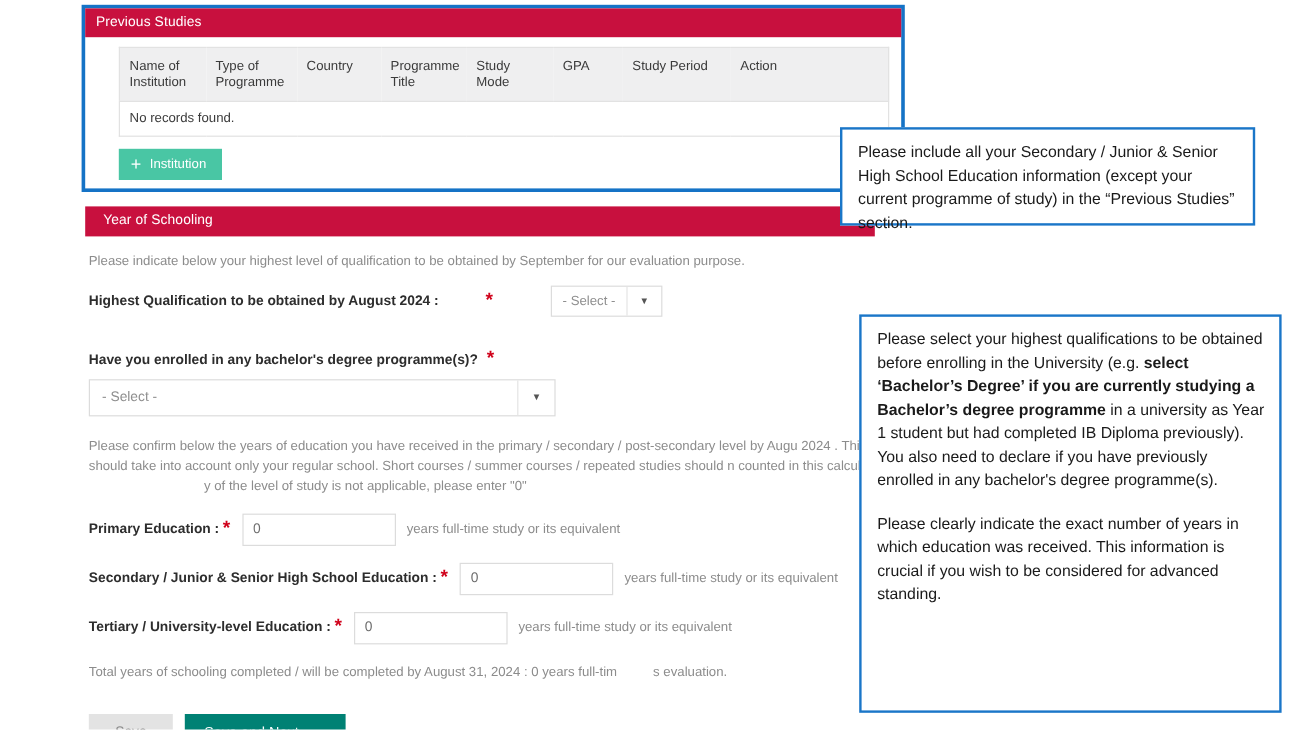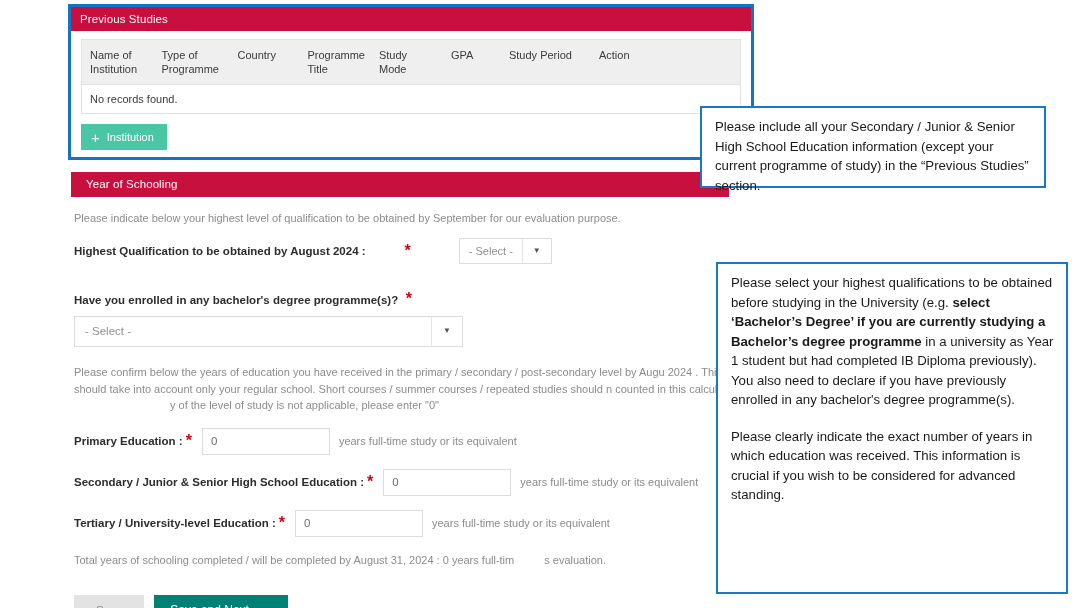--- a/index.html
+++ b/index.html
@@ -30,21 +30,21 @@
   .section-header {
     background: #c8103e;
     color: #ffffff;
     font-size: 11.5px;
     padding: 6px 9px 6px 9px;
     letter-spacing: 0.1px;
   }
   #previous-studies-header { height: 24px; line-height: 12px; }
 
   .ps-inner {
-    padding: 8px 10px 0 10px;
+    padding: 8px 10px 0 28px;
   }
 
   table.studies-table {
     width: 100%;
     border-collapse: collapse;
     font-size: 11px;
     color: #3b3b3b;
     border: 1px solid #e2e2e2;
   }
   table.studies-table thead th {
@@ -363,17 +363,17 @@
       </div>
 
     </div>
   </div>
 
   <div id="callout-previous-studies" class="callout">
     <p>Please include all your Secondary / Junior &amp; Senior High School Education information (except your current programme of study) in the “Previous Studies” section.</p>
   </div>
 
   <div id="callout-qualification" class="callout">
-    <p><span>Please select your highest qualifications to be obtained before studying in the University (e.g. </span><b>select ‘Bachelor’s Degree’ if you are currently studying a Bachelor’s degree programme</b><span> in a university as Year 1 student but had completed IB Diploma previously). You also need to declare if you have previously enrolled in any bachelor's degree programme(s).</span></p>
+    <p><span>Please select your highest qualifications to be obtained before enrolling in the University (e.g. </span><b>select ‘Bachelor’s Degree’ if you are currently studying a Bachelor’s degree programme</b><span> in a university as Year 1 student but had completed IB Diploma previously). You also need to declare if you have previously enrolled in any bachelor's degree programme(s).</span></p>
     <p>Please clearly indicate the exact number of years in which education was received. This information is crucial if you wish to be considered for advanced standing.</p>
   </div>
 
 </div>
 
 </body></html>

